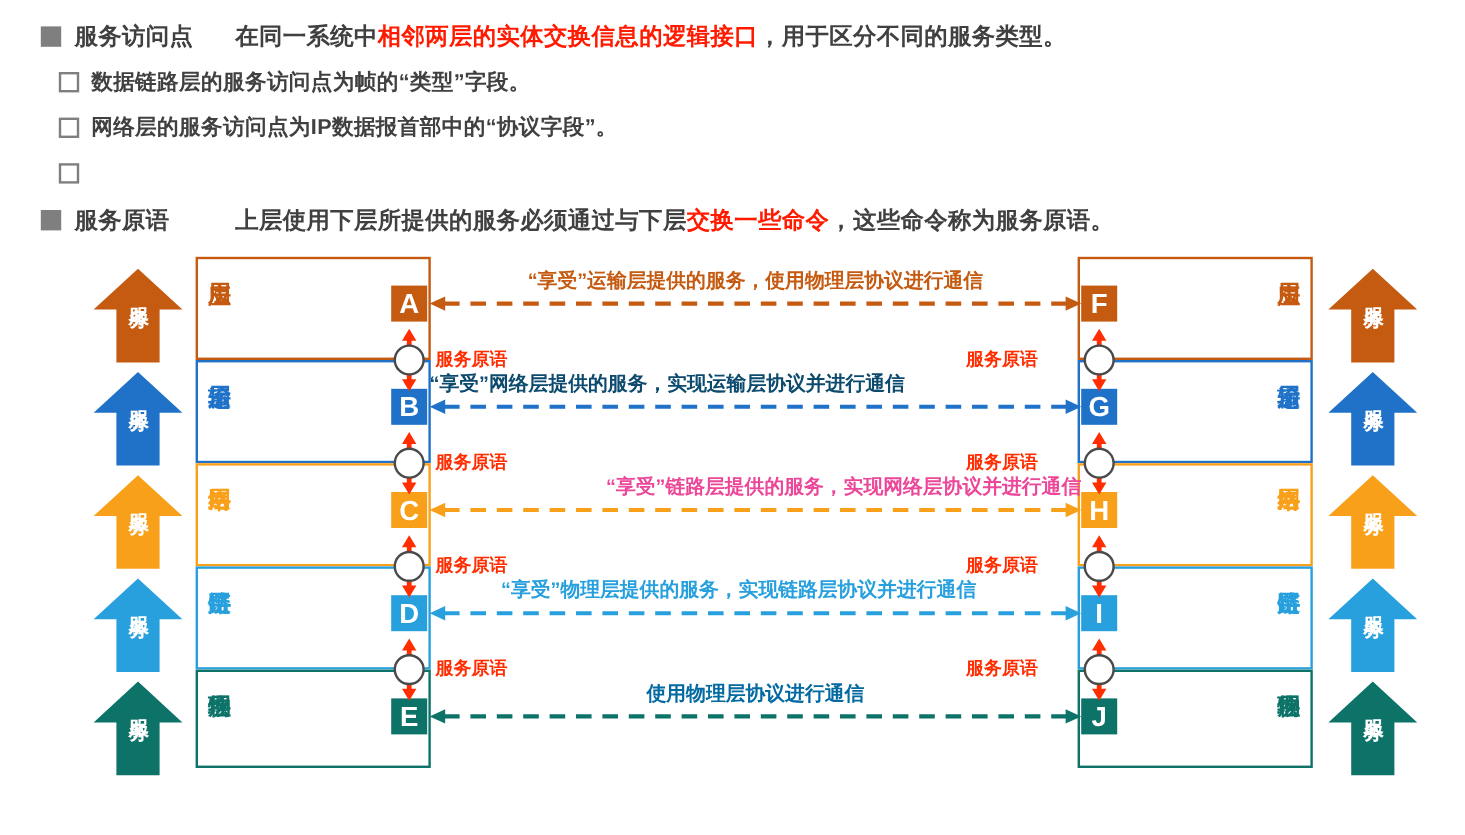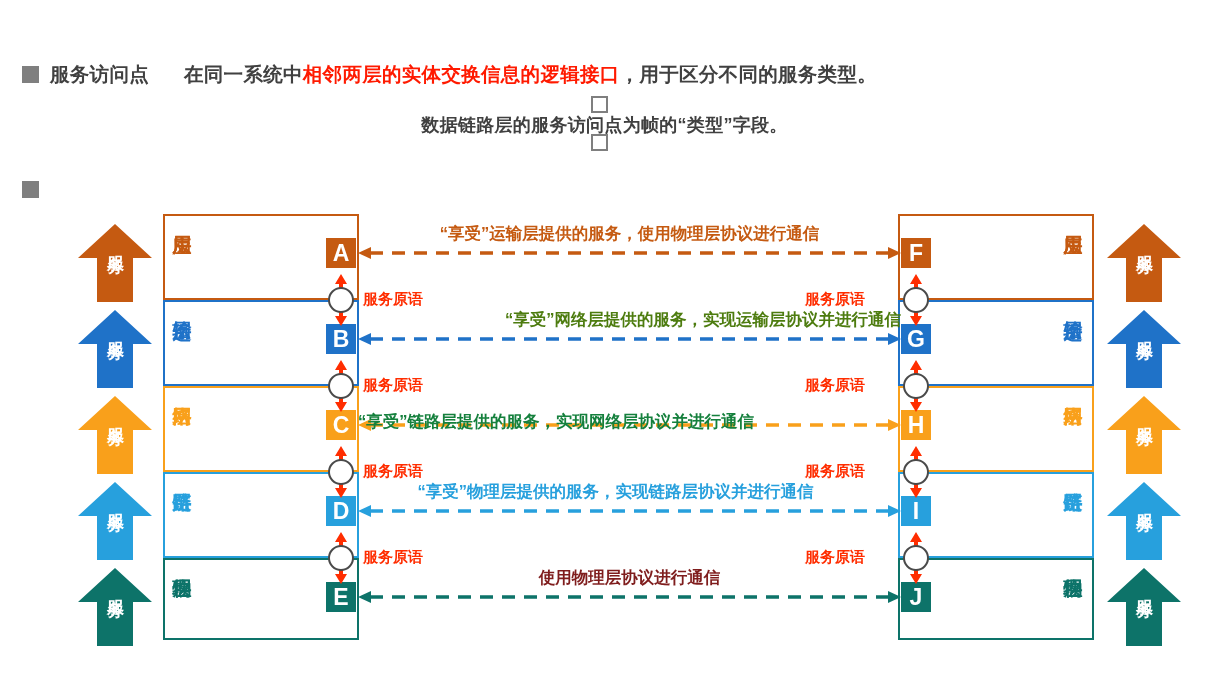--- a/index.html
+++ b/index.html
@@ -4,24 +4,24 @@
 <style>
   html,body{margin:0;padding:0;}
   body{
     width:1221px;height:696px;background:#ffffff;
     font-family:"Liberation Sans","DejaVu Sans",sans-serif;
     position:relative;overflow:hidden;
   }
   .stage{position:absolute;inset:0;}
 
   
-  .bullets{position:absolute;left:0;top:0;width:1162px;margin-top:44px;}
+  .bullets{position:absolute;left:12px;top:0;width:1162px;}
   .brow{display:flex;align-items:center;height:32px;white-space:nowrap;}
   .brow.l1{padding-left:22px;margin-top:14px;}
-  .brow.l2{padding-left:37px;margin-top:6px;flex-direction:column;}
+  .brow.l2{padding-left:37px;margin-top:6px;}
   .brow.l1b{padding-left:22px;margin-top:7px;}
 
   .sq-filled{width:17px;height:17px;background:#7f7f7f;flex:0 0 auto;}
   .sq-hollow{width:17px;height:17px;border:2.5px solid #7f7f7f;background:#fff;flex:0 0 auto;box-sizing:border-box;}
 
   .btext{font-size:19.5px;font-weight:bold;color:#404040;margin-left:11px;letter-spacing:.3px;}
   .btext .term{display:inline-block;min-width:108px;}
   .btext .gap{display:inline-block;width:26px;}
   .hl{color:#ff1a00;}
   .btext.sub{font-size:18px;margin-left:10px;}
@@ -92,27 +92,34 @@
       <span class="btext">
         <span class="term">服务访问点</span><span class="gap"></span><span>在同一系统中</span><span class="hl">相邻两层的实体交换信息的逻辑接口</span><span>，用于区分不同的服务类型。</span>
       </span>
     </div>
 
     <div class="brow l2">
       <span class="sq-hollow"></span>
       <span class="btext sub">数据链路层的服务访问点为帧的“类型”字段。</span>
     </div>
 
-
     <div class="brow l2">
       <span class="sq-hollow"></span>
+      <span class="btext sub">网络层的服务访问点为IP数据报首部中的“协议字段”。</span>
+    </div>
+
+    <div class="brow l2">
+      <span class="sq-hollow"></span>
     </div>
 
     <div class="brow l1b">
       <span class="sq-filled"></span>
+      <span class="btext">
+        <span class="term">服务原语</span><span class="gap"></span><span>上层使用下层所提供的服务必须通过与下层</span><span class="hl">交换一些命令</span><span>，这些命令称为服务原语。</span>
+      </span>
     </div>
   </div>
 
   <div class="diagram">
 
     <div class="stack left" id="stackL">
         <div class="layer" style="top: 8px; height: 86px; border: 2px solid rgb(197, 90, 17);">
           <div class="lname" style="color: rgb(197, 90, 17);">应用层</div>
         </div>
         <div class="layer" style="top: 94px; height: 86px; border: 2px solid rgb(31, 114, 200);">
@@ -273,45 +280,45 @@
           </svg>
         </div>
         <div class="ptext" style="color: rgb(197, 90, 17); left: 358px; width: 543px; text-align: center; top: 17px;">“享受”运输层提供的服务，使用物理层协议进行通信</div>
         <div class="harrow" style="left: 358px; top: 126px; width: 543px;">
           <svg width="543" height="14" viewBox="0 0 543 14">
             <line x1="12" y1="7" x2="531" y2="7" stroke="#1f72c8" stroke-width="3.4" stroke-dasharray="13 9"></line>
             <path d="M0 7 L13 1 L13 13 Z" fill="#1f72c8"></path>
             <path d="M543 7 L530 1 L530 13 Z" fill="#1f72c8"></path>
           </svg>
         </div>
-        <div class="ptext" style="color: #4d7c0f; left: 358px; width: 543px; text-align: right; top: 103px;">“享受”网络层提供的服务，实现运输层协议并进行通信</div>
+        <div class="ptext" style="color: #0c4a6e; left: 358px; width: 543px; text-align: left; top: 103px;">“享受”网络层提供的服务，实现运输层协议并进行通信</div>
         <div class="harrow" style="left: 358px; top: 212px; width: 543px;">
           <svg width="543" height="14" viewBox="0 0 543 14">
             <line x1="12" y1="7" x2="531" y2="7" stroke="#f9a01b" stroke-width="3.4" stroke-dasharray="13 9"></line>
             <path d="M0 7 L13 1 L13 13 Z" fill="#f9a01b"></path>
             <path d="M543 7 L530 1 L530 13 Z" fill="#f9a01b"></path>
           </svg>
         </div>
-        <div class="ptext" style="color: #15803d; left: 358px; width: 543px; text-align: left; top: 205px;">“享受”链路层提供的服务，实现网络层协议并进行通信</div>
+        <div class="ptext" style="color: #ec4899; left: 358px; width: 543px; text-align: right; top: 189px;">“享受”链路层提供的服务，实现网络层协议并进行通信</div>
         <div class="harrow" style="left: 358px; top: 298px; width: 543px;">
           <svg width="543" height="14" viewBox="0 0 543 14">
             <line x1="12" y1="7" x2="531" y2="7" stroke="#27a0dd" stroke-width="3.4" stroke-dasharray="13 9"></line>
             <path d="M0 7 L13 1 L13 13 Z" fill="#27a0dd"></path>
             <path d="M543 7 L530 1 L530 13 Z" fill="#27a0dd"></path>
           </svg>
         </div>
         <div class="ptext" style="color: rgb(39, 160, 221); left: 344px; width: 543px; text-align: center; top: 275px;">“享受”物理层提供的服务，实现链路层协议并进行通信</div>
         <div class="harrow" style="left: 358px; top: 384px; width: 543px;">
           <svg width="543" height="14" viewBox="0 0 543 14">
             <line x1="12" y1="7" x2="531" y2="7" stroke="#0d7369" stroke-width="3.4" stroke-dasharray="13 9"></line>
             <path d="M0 7 L13 1 L13 13 Z" fill="#0d7369"></path>
             <path d="M543 7 L530 1 L530 13 Z" fill="#0d7369"></path>
           </svg>
         </div>
-        <div class="ptext" style="color: #7f1d1d; left: 358px; width: 543px; text-align: center; top: 361px; font-family: Liberation Mono, monospace;">使用物理层协议进行通信</div>
+        <div class="ptext" style="color: #0369a1; left: 358px; width: 543px; text-align: center; top: 361px; font-family: Liberation Mono, monospace;">使用物理层协议进行通信</div>
         <div class="primlbl" style="left: 363px; top: 84px;">服务原语</div>
         <div class="primlbl" style="left: 805px; top: 84px;">服务原语</div>
         <div class="primlbl" style="left: 363px; top: 170px;">服务原语</div>
         <div class="primlbl" style="left: 805px; top: 170px;">服务原语</div>
         <div class="primlbl" style="left: 363px; top: 256px;">服务原语</div>
         <div class="primlbl" style="left: 805px; top: 256px;">服务原语</div>
         <div class="primlbl" style="left: 363px; top: 342px;">服务原语</div>
         <div class="primlbl" style="left: 805px; top: 342px;">服务原语</div>
       </div>
   </div>

